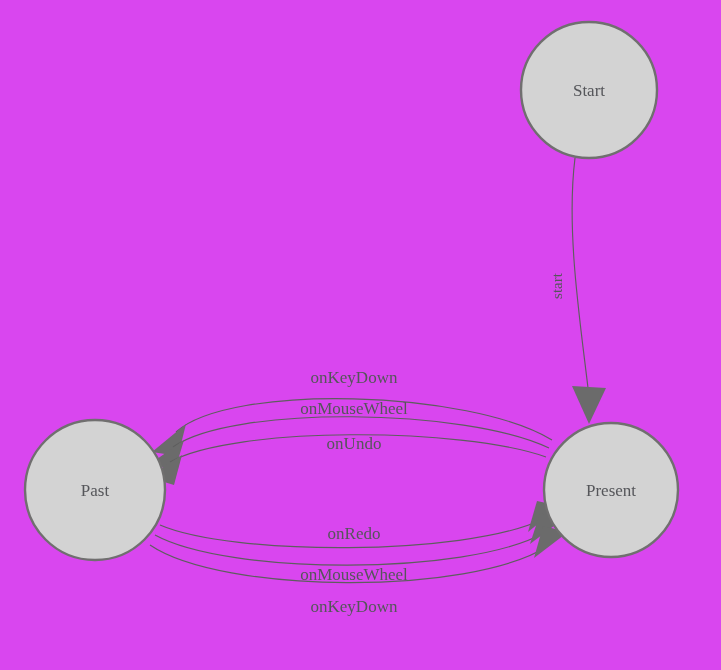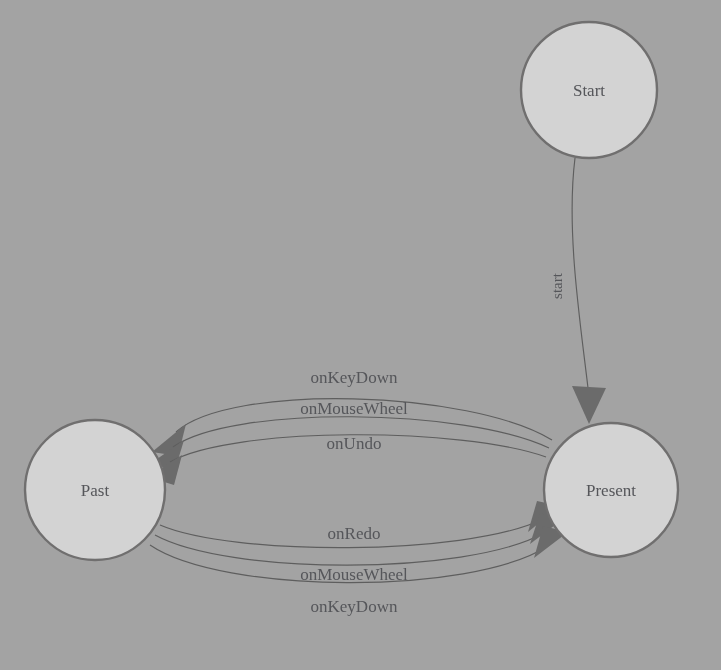--- a/index.html
+++ b/index.html
@@ -11,21 +11,21 @@
   body {
     width: 721px;
     height: 670px;
     overflow: hidden;
     font-family: "Liberation Serif", "DejaVu Serif", serif;
   }
   #diagram-canvas {
     position: relative;
     width: 721px;
     height: 670px;
-    background: #a3a3a3;
+    background: #d946ef;
   }
   svg#graph {
     position: absolute;
     top: 0;
     left: 0;
     width: 721px;
     height: 670px;
     display: block;
   }
   .node-circle {

